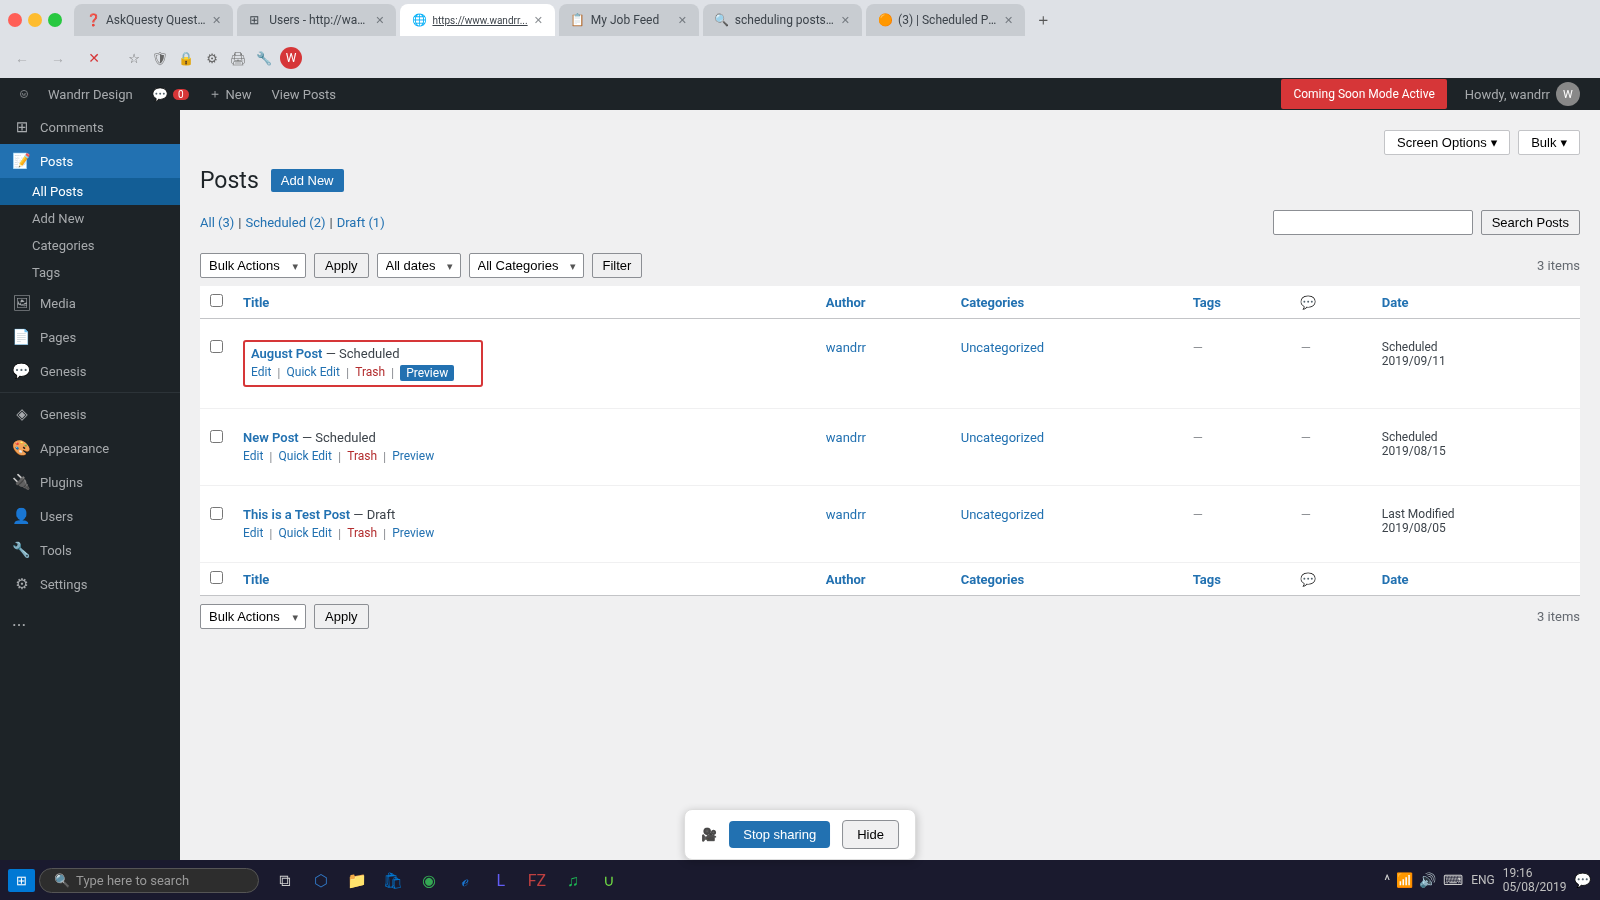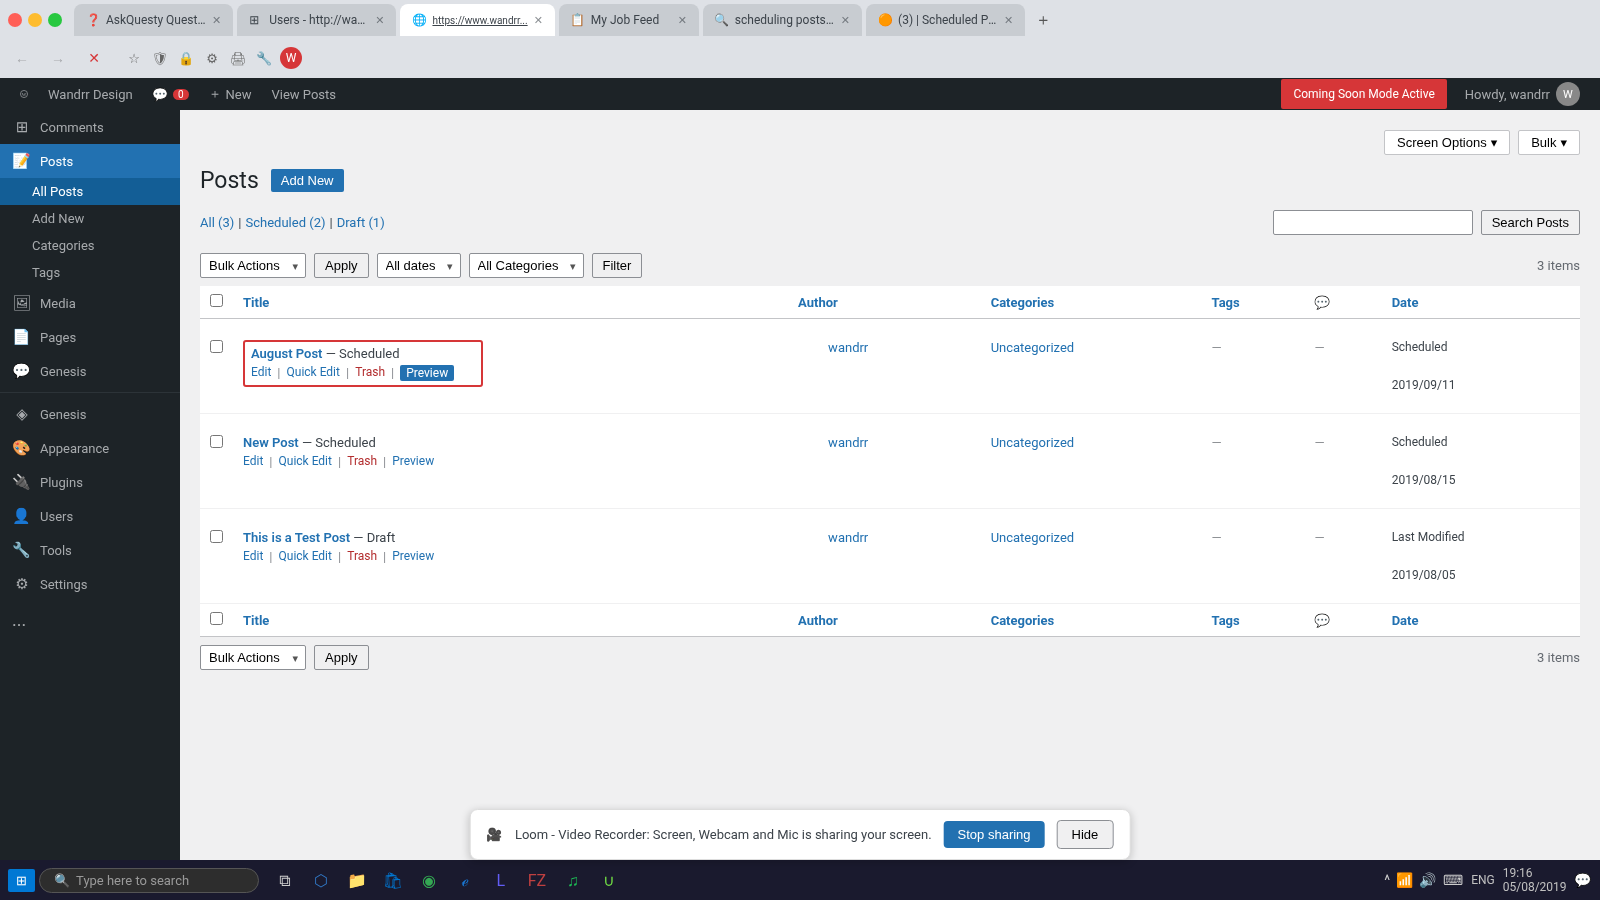--- a/index.html
+++ b/index.html
@@ -85,25 +85,25 @@
     .posts-table { width: 100%; border-collapse: collapse; background: #fff; }
     .posts-table th { text-align: left; padding: 8px 10px; border-bottom: 1px solid #c3c4c7; font-size: 13px; color: #2271b1; cursor: pointer; }
     .posts-table td { padding: 21px 10px; border-bottom: 1px solid #f0f0f1; font-size: 13px; vertical-align: top; }
     .post-title-link { color: #2271b1; text-decoration: none; font-weight: 600; }
     .post-status { color: #3c434a; font-weight: 400; }
     .row-actions { display: flex; gap: 6px; margin-top: 4px; }
     .row-action { color: #2271b1; font-size: 12px; cursor: pointer; text-decoration: none; }
     .row-action.trash { color: #b32d2e; }
     .row-action.preview { background: #2271b1; color: #fff; padding: 1px 6px; border-radius: 2px; }
     .row-action-sep { color: #8c8f94; }
-    .author-link { color: #2271b1; text-decoration: none; margin-left: 30px; }
+    .author-link { color: #2271b1; text-decoration: none; }
     .category-link { color: #2271b1; text-decoration: none; }
     .dash { color: #8c8f94; }
     .date-label { color: #3c434a; font-size: 12px; }
-    .date-value { color: #3c434a; font-size: 12px; margin-top: 24px; }
+    .date-value { color: #3c434a; font-size: 12px; }
     .checkbox-col { width: 20px; }
 
     
     .bottom-bulk-row { display: flex; align-items: center; gap: 8px; margin-top: 8px; }
 
     
     .loom-bar { position: fixed; bottom: 40px; left: 50%; transform: translateX(-50%); background: #fff; border: 1px solid #ddd; border-radius: 8px; padding: 10px 16px; display: flex; align-items: center; gap: 12px; box-shadow: 0 2px 8px rgba(0,0,0,0.2); font-size: 13px; z-index: 1000; }
     .stop-sharing-btn { background: #2271b1; color: #fff; border: none; border-radius: 4px; padding: 6px 14px; cursor: pointer; font-size: 13px; }
     .hide-btn { background: #f0f0f1; border: 1px solid #8c8f94; border-radius: 4px; padding: 6px 14px; cursor: pointer; font-size: 13px; }
 
@@ -446,21 +446,20 @@
     </div>
   </div>
 </div>
 
 <div class="status-bar">
   <span>Waiting for www.wandrrdesign.com...</span>
 </div>
 
 <div class="loom-bar">
   <span>🎥</span>
-  <span>Loom - Video Recorder: Screen, Webcam and Mic is sharing your screen.</span>
   <button class="stop-sharing-btn">Stop sharing</button>
   <button class="hide-btn">Hide</button>
 </div>
 
 <div class="taskbar">
   <button class="start-btn">
     <span>⊞</span>
   </button>
   <div class="search-taskbar">
     <span>🔍</span>

